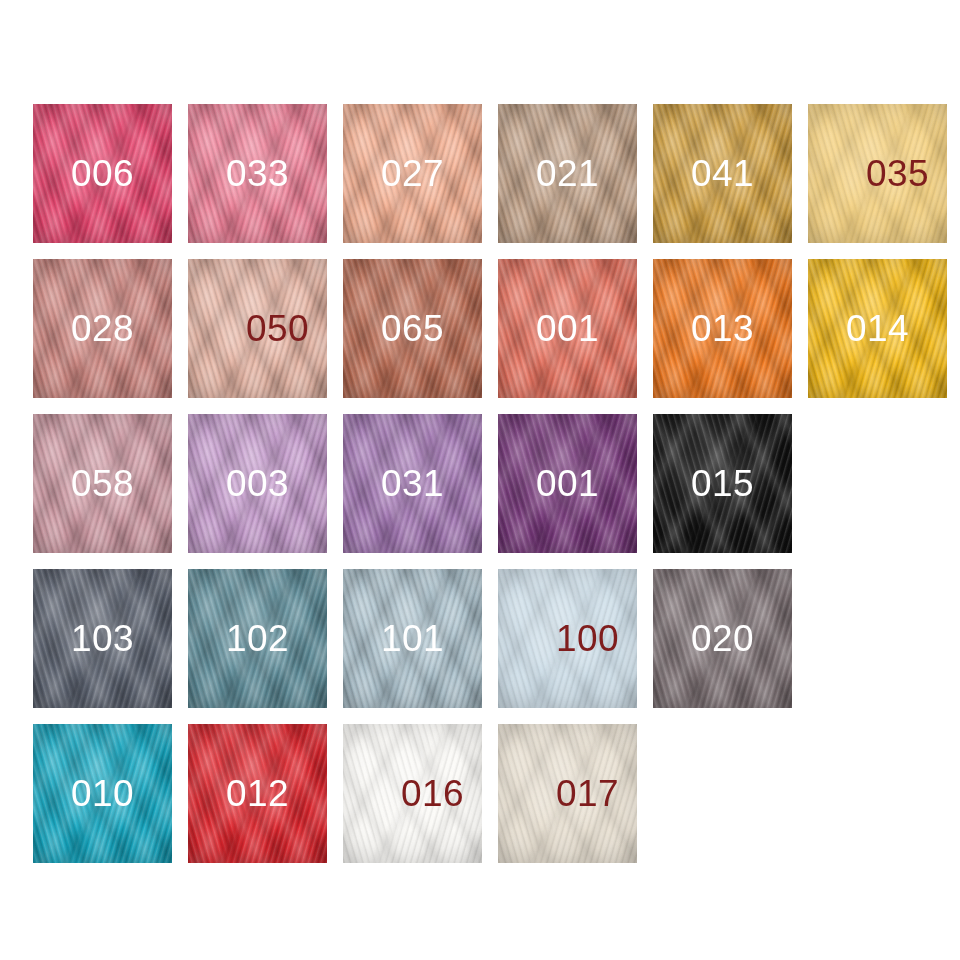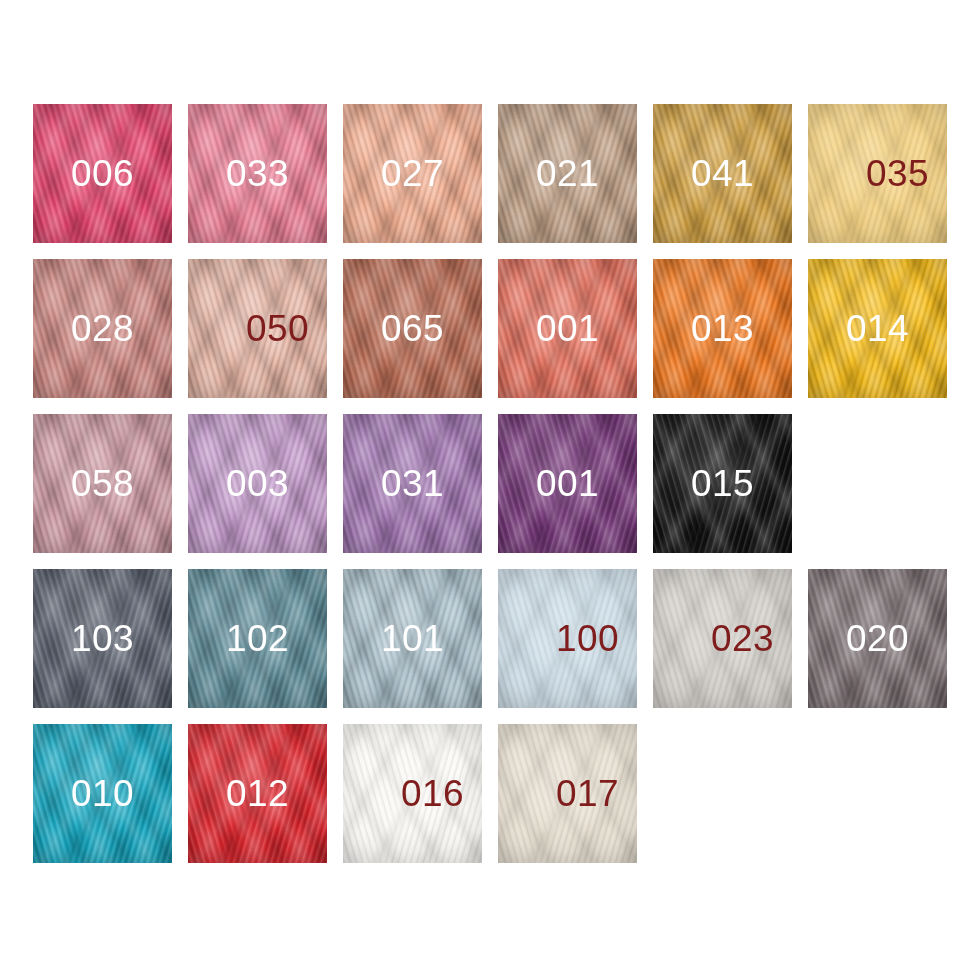--- a/index.html
+++ b/index.html
@@ -309,29 +309,20 @@
       </div>
       <div class="swatch pale" style="--c: #cfdfe9;">
         <div class="base"></div>
         <div class="strands-a"></div>
         <div class="strands-b"></div>
         <div class="bundles"></div>
         <div class="crossing"></div>
         <div class="shade"></div>
         <div class="label dark">100</div>
       </div>
-      <div class="swatch pale" style="--c: #d5d2cd;">
-        <div class="base"></div>
-        <div class="strands-a"></div>
-        <div class="strands-b"></div>
-        <div class="bundles"></div>
-        <div class="crossing"></div>
-        <div class="shade"></div>
-        <div class="label dark">023</div>
-      </div>
       <div class="swatch" style="--c: #7e7275;">
         <div class="base"></div>
         <div class="strands-a"></div>
         <div class="strands-b"></div>
         <div class="bundles"></div>
         <div class="crossing"></div>
         <div class="shade"></div>
         <div class="label light">020</div>
       </div>
     </div>

